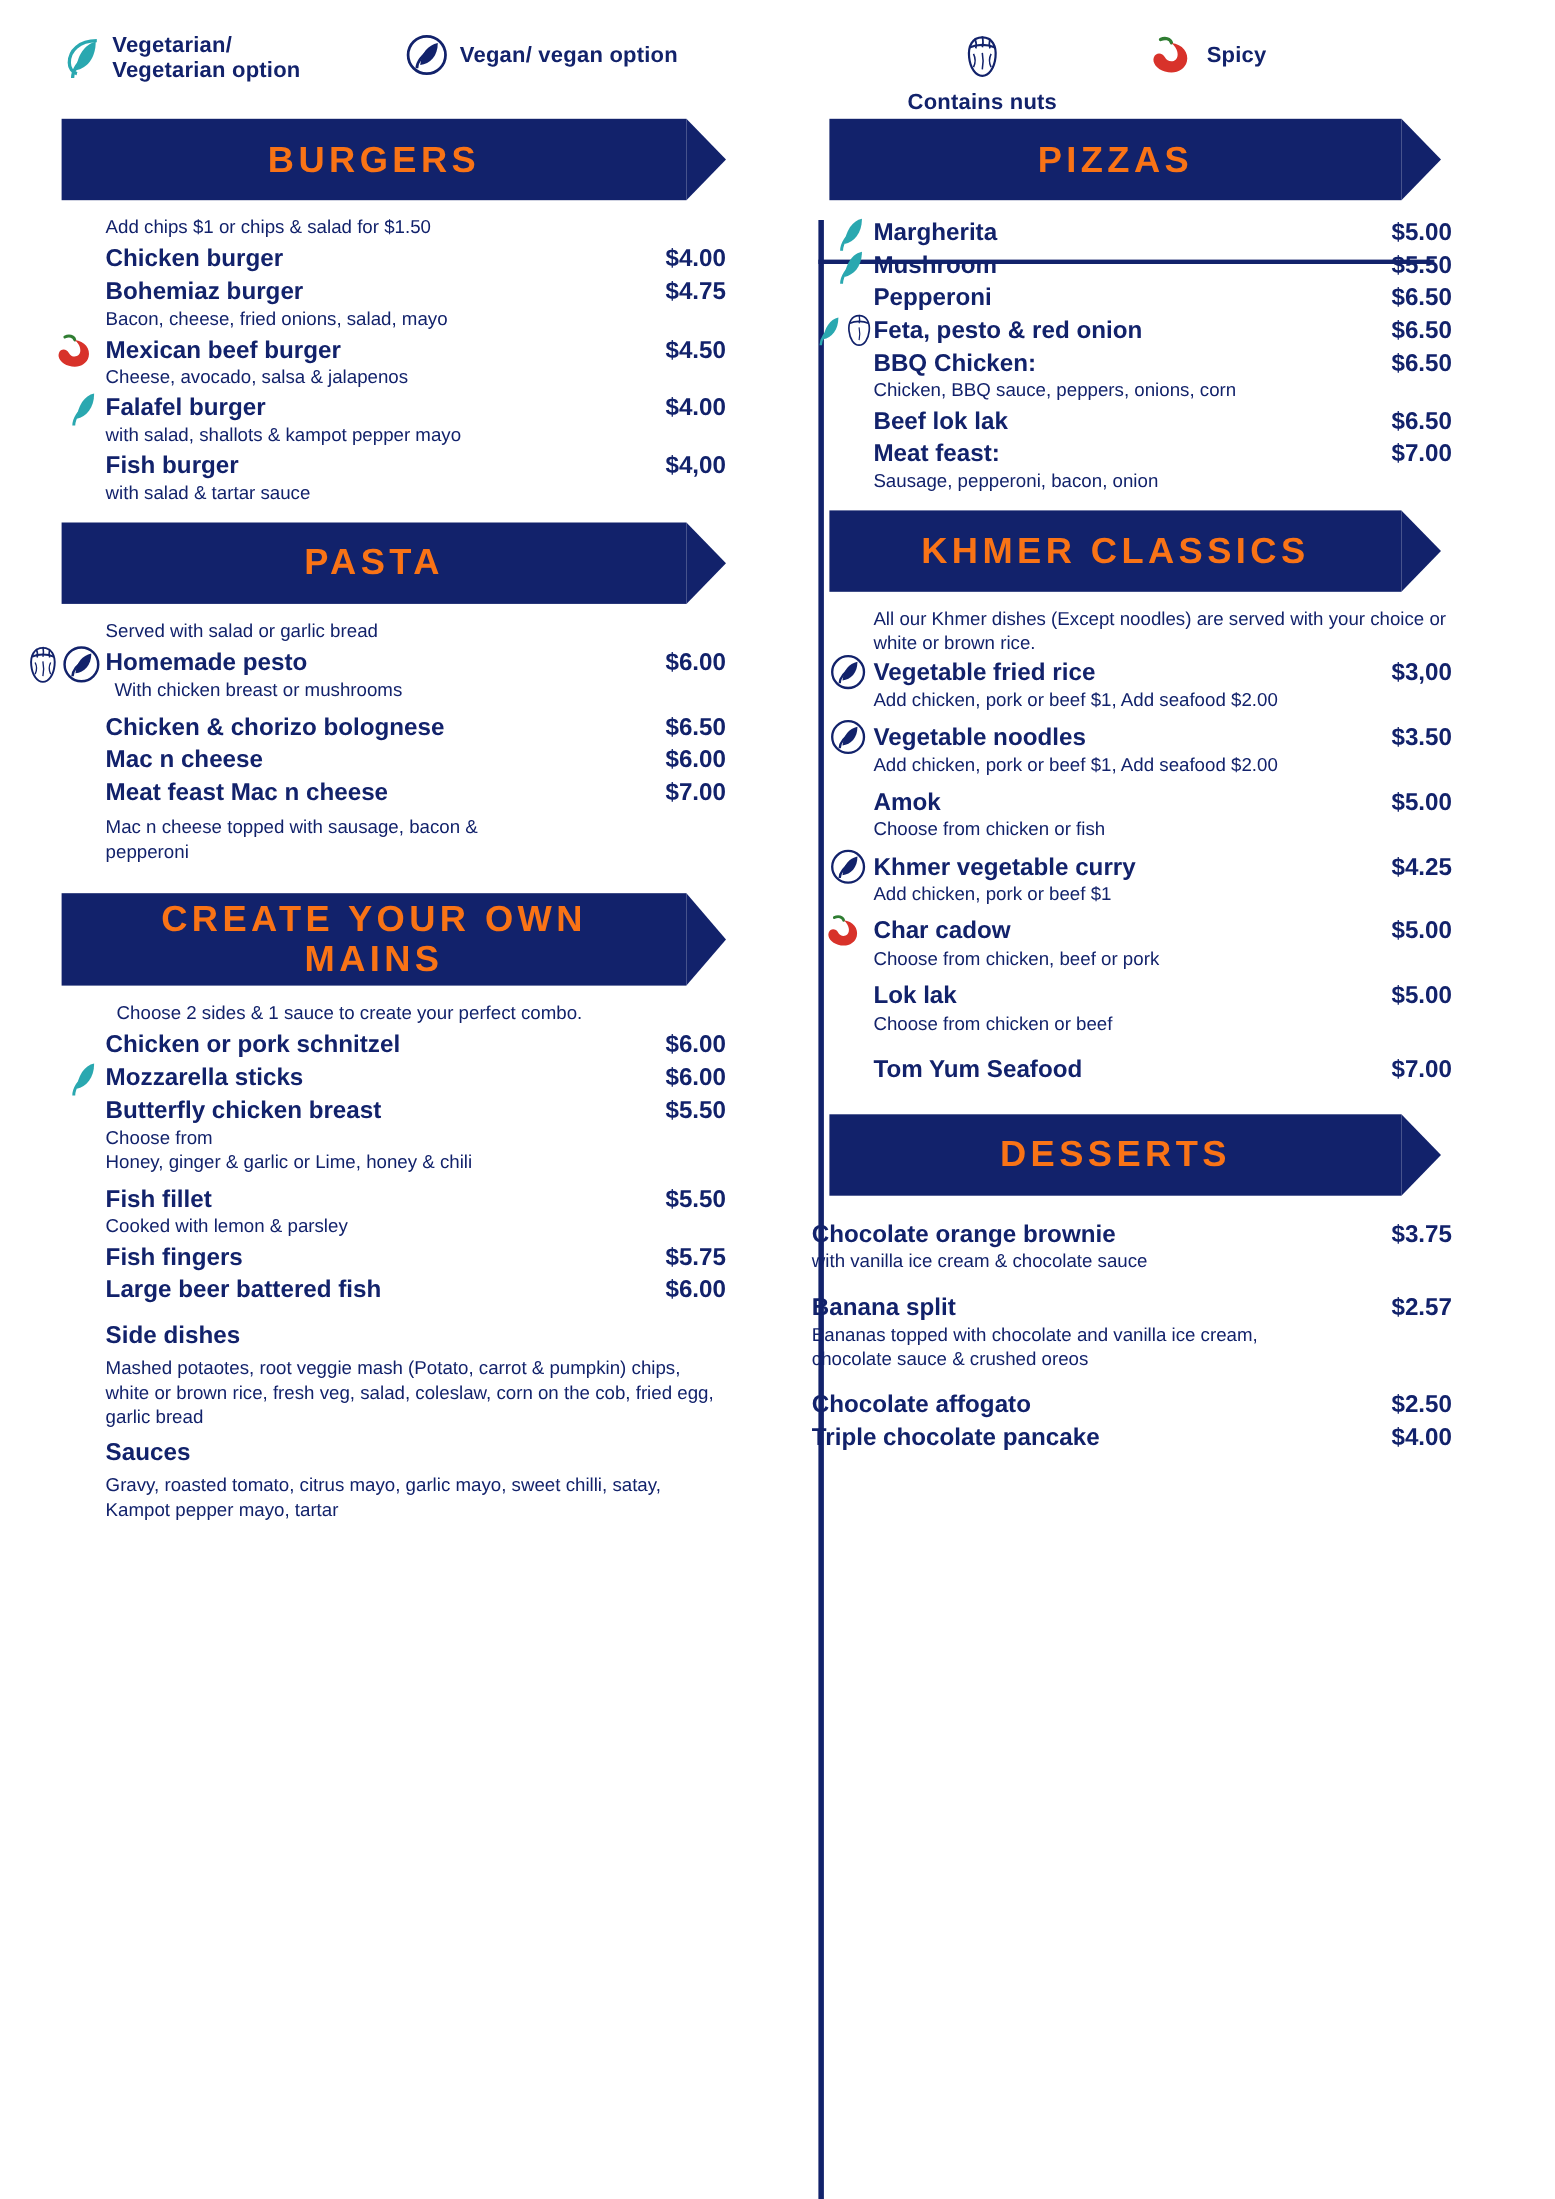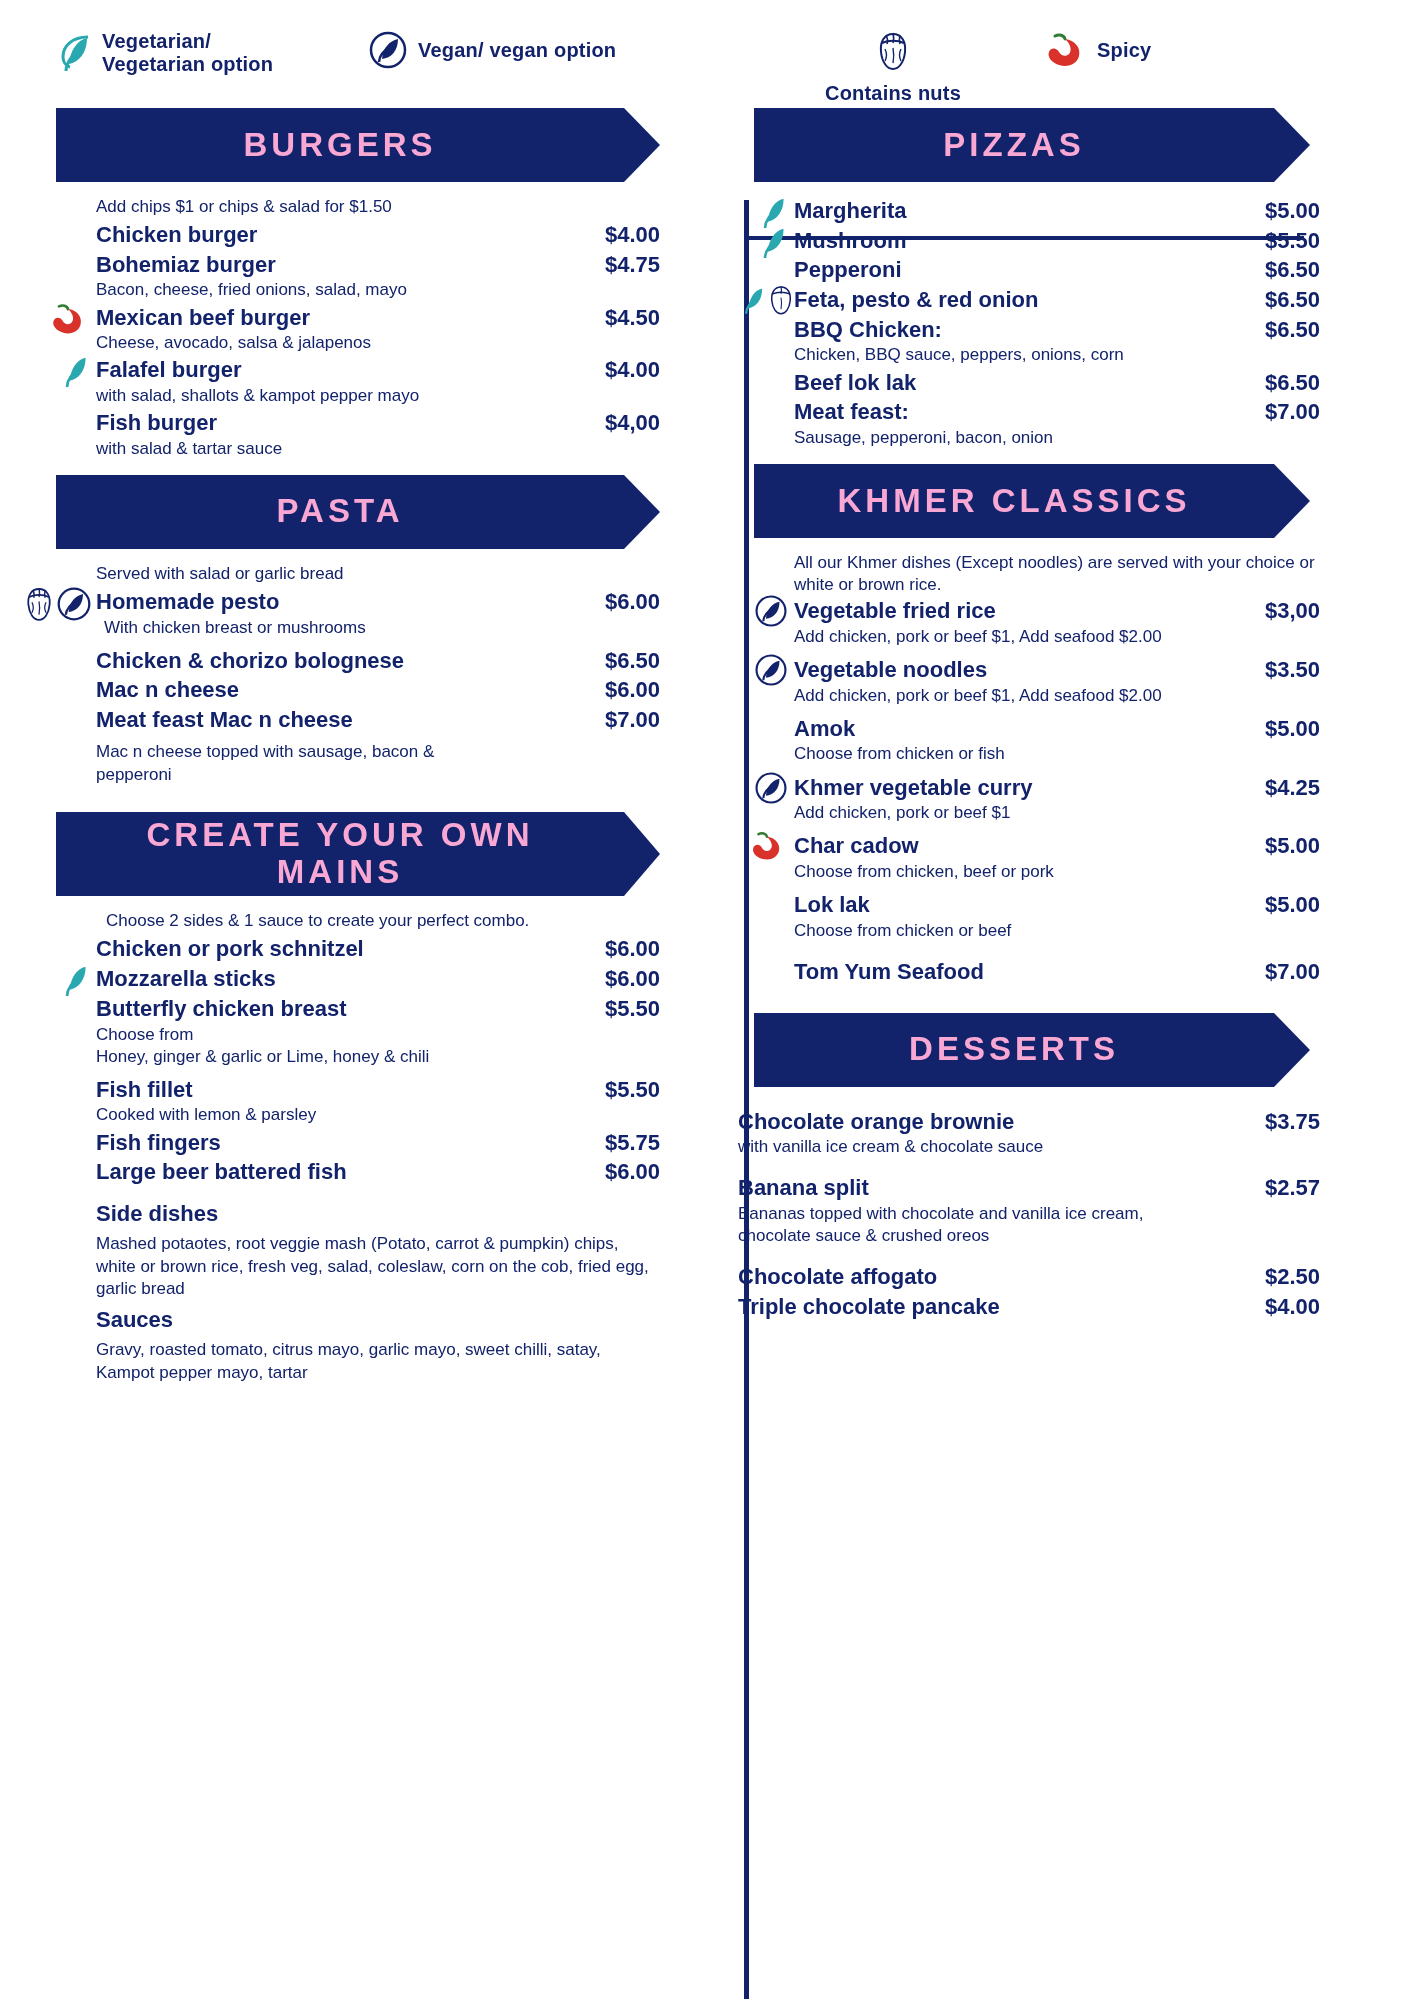--- a/index.html
+++ b/index.html
@@ -85,21 +85,21 @@
     top: 128px;
     width: 560px;
     height: 4px;
     background: #12226b;
   }
 
   
   .banner {
     position: relative;
     background: #12226b;
-    color: #f9a8d4;
+    color: #f97316;
     height: 74px;
     display: flex;
     align-items: center;
     justify-content: center;
     margin: 0 0 14px 0;
   }
   .banner.two-line { height: 84px; }
   .banner-text {
     font-weight: bold;
     font-size: 33px;

